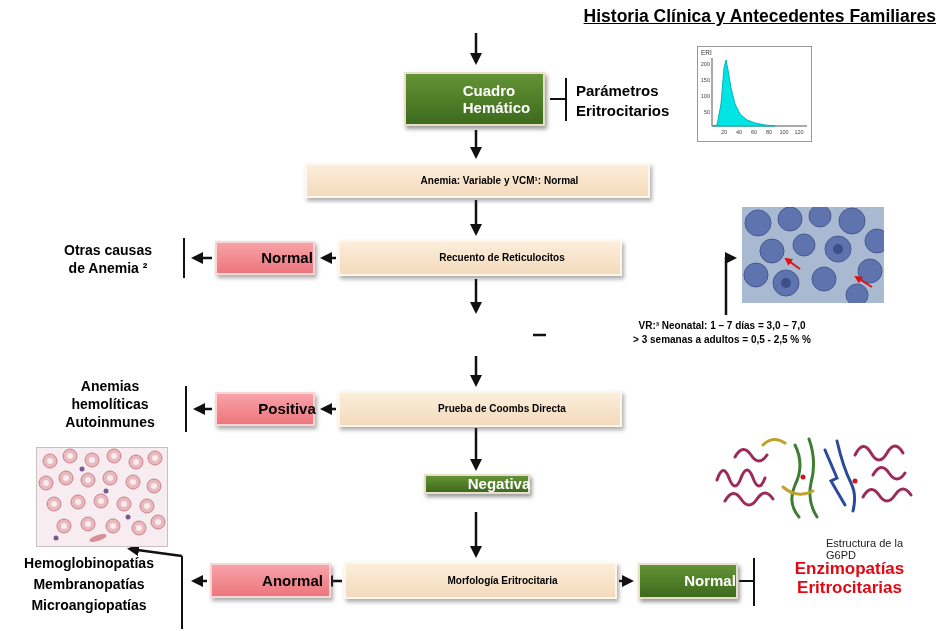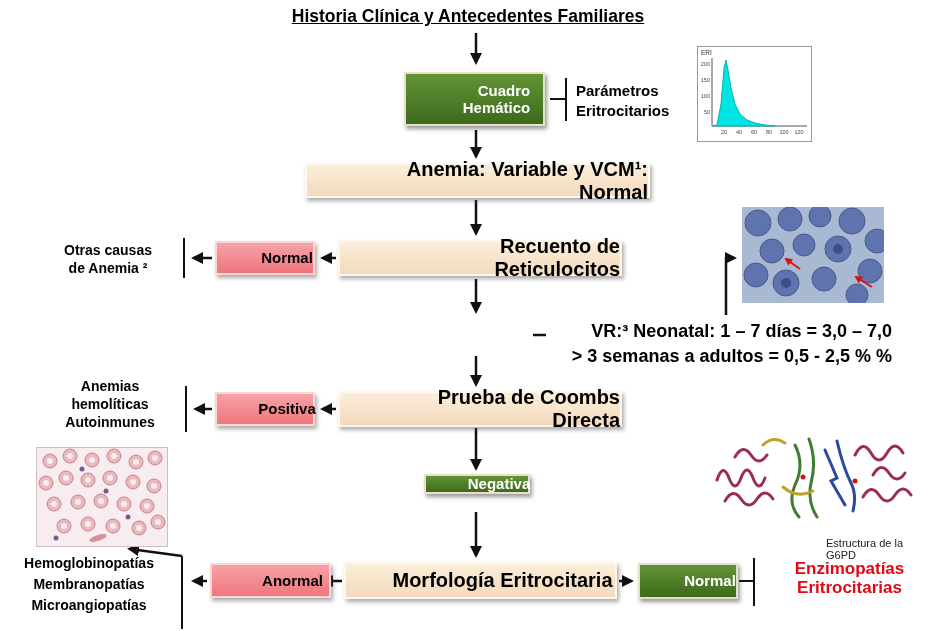--- a/index.html
+++ b/index.html
@@ -1,32 +1,32 @@
 <!DOCTYPE html>
 <html><head>
 <meta charset="utf-8">
 <style>
   * { margin:0; padding:0; box-sizing:border-box; }
   body { font-family:"Liberation Sans",sans-serif; background:#fff; }
   #canvas { position:relative; width:936px; height:631px; background:#fff; overflow:hidden; }
   #overlay { position:absolute; left:0; top:0; z-index:1; }
-  #title { position:absolute; left:0; top:6px; width:100%; text-align:center;
+  #title { position:absolute; left:0; top:6px; width:100%; text-align:right;
            font-size:17.5px; font-weight:bold; z-index:2; color:#000; }
   #title span { text-decoration:underline; }
   .node { position:absolute; z-index:2; display:flex; align-items:center; justify-content:center;
-          text-align:right; font-weight:bold; white-space:pre-line; line-height:1.15;padding-left:44px; }
+          text-align:left; font-weight:bold; white-space:pre-line; line-height:1.15;padding-left:44px; }
   .gbox { background:linear-gradient(180deg,#639336 0%,#3d6a1c 100%); color:#fff;
           border:2px solid #e9dfc9; box-shadow:2px 3px 4px rgba(70,70,70,.55); font-size:15px; }
   .bbox { background:linear-gradient(180deg,#fbeeda 0%,#f4dabd 100%); color:#000;
-          border:2px solid #fdf7ed; box-shadow:2px 3px 4px rgba(70,70,70,.45); font-size:20px; }
+          border:2px solid #fdf7ed; box-shadow:2px 3px 4px rgba(70,70,70,.45); font-size:10px; }
   .pbox { background:linear-gradient(180deg,#f7a2a8 0%,#ee767d 100%); color:#000;
           border:2px solid #fbd6d6; box-shadow:2px 3px 4px rgba(70,70,70,.45); font-size:15px; }
   .side { position:absolute; z-index:2; font-weight:bold; color:#000; font-size:14px;
           text-align:center; white-space:pre-line; line-height:1.3; }
-  #vr-text { text-align:right; font-size:18px; line-height:1.4; }
+  #vr-text { text-align:center; font-size:10px; line-height:1.4; }
   #enzimo { color:#e30613; font-size:17px; text-align:center; line-height:1.1; }
   .imgbox { position:absolute; z-index:2; }
   #g6pd-caption { position:absolute; z-index:3; font-size:11px; color:#222;padding-left:36px; }
 </style>
 </head>
 <body>
 
 <div id="canvas">
 
   <svg id="overlay" width="936" height="631">

